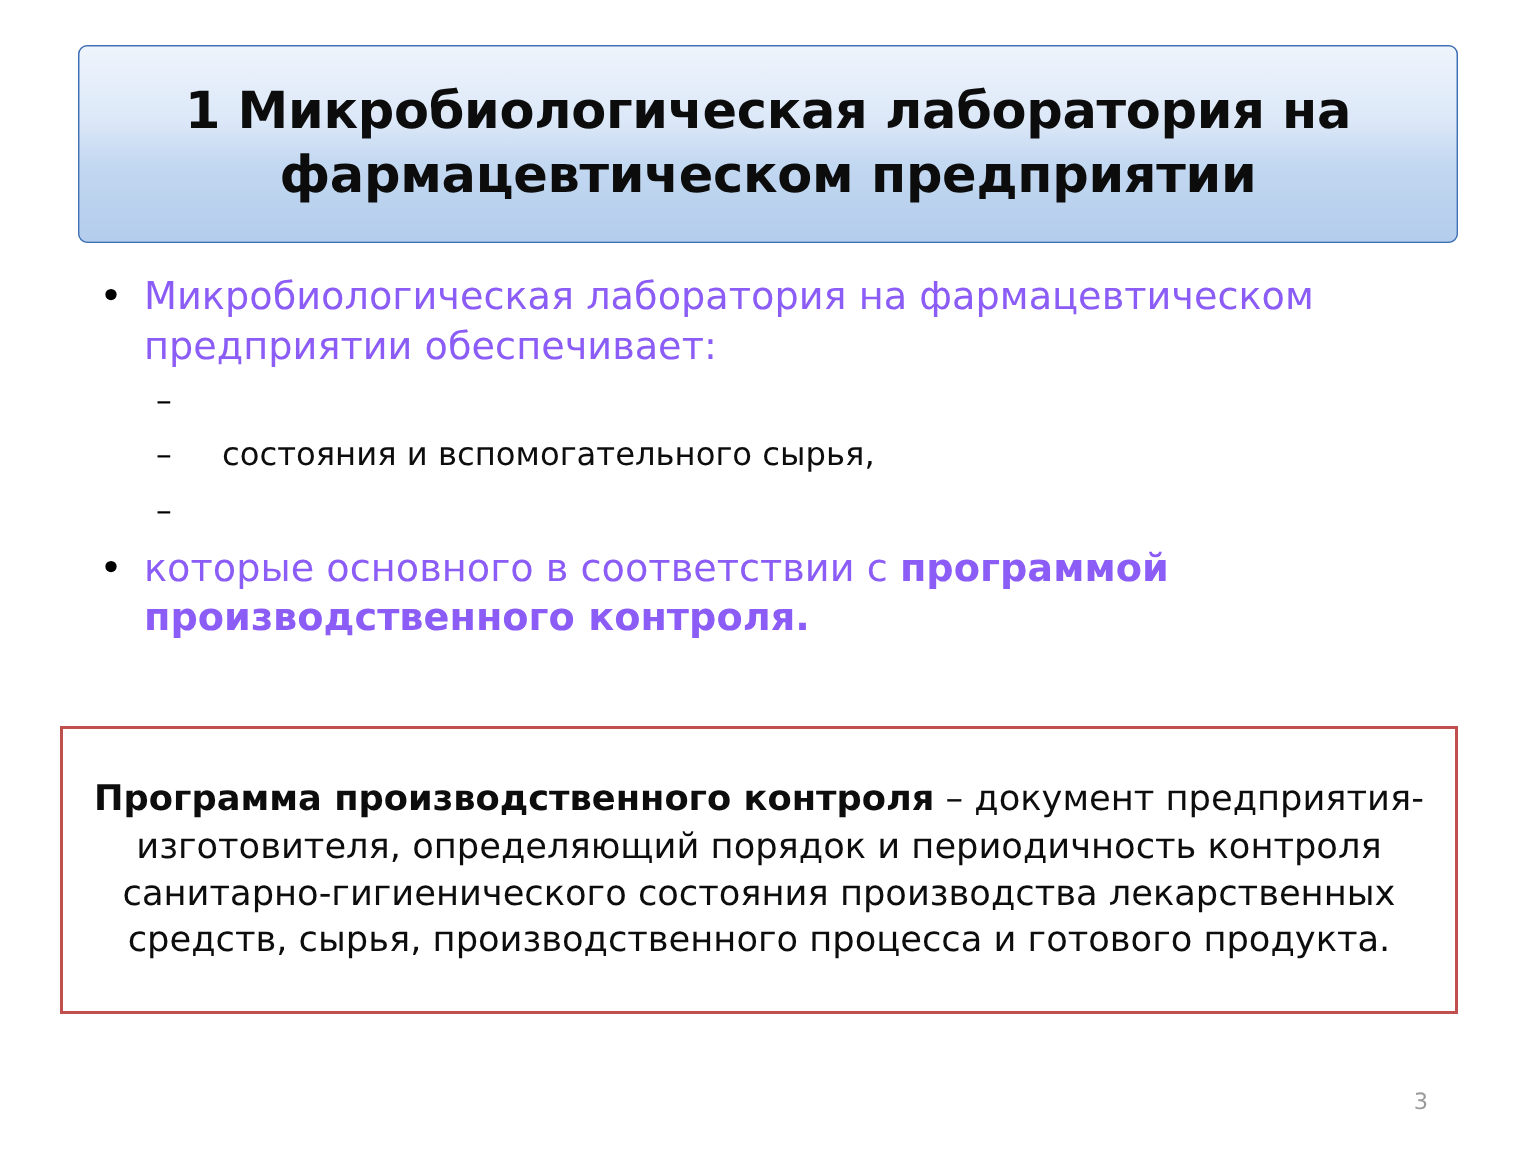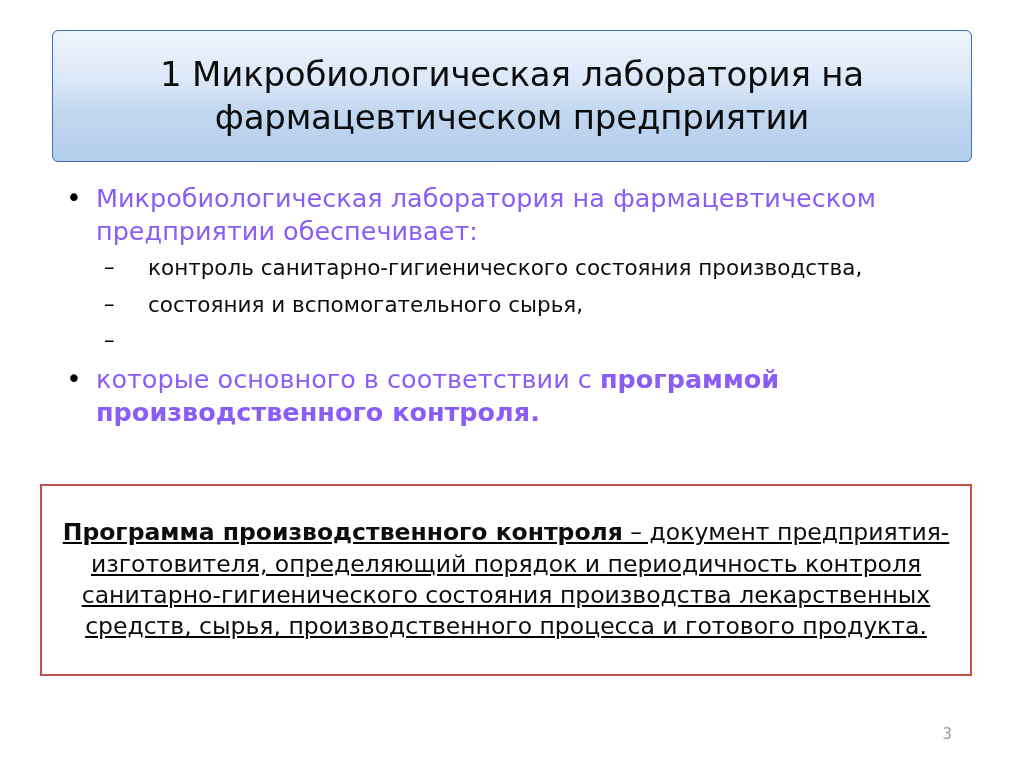--- a/index.html
+++ b/index.html
@@ -34,21 +34,21 @@
     border-radius: 6px;
     background: linear-gradient(to bottom, #eef4fc 0%, #dce8f8 38%, #c3d8f1 60%, #b3cdec 100%);
     display: flex;
     align-items: center;
     justify-content: center;
     padding: 4px 26px;
   }
   .title-text {
     font-size: 34px;
     line-height: 1.26;
-    font-weight: normal;
+    font-weight: bold;
     color: #0c0c0c;
     text-align: center;
     letter-spacing: -0.2px;
   }
 
   
   .body {
     position: absolute;
     left: 52px;
     top: 182px;
@@ -108,21 +108,20 @@
     top: 484px;
     width: 932px;
     height: 192px;
     box-sizing: border-box;
     border: 2px solid #c0504d;
     background: #ffffff;
     display: flex;
     align-items: center;
     justify-content: center;
     padding: 6px 18px;
-    text-decoration: underline;
   }
   .definition-text {
     font-size: 23.5px;
     line-height: 1.34;
     text-align: center;
     color: #0d0d0d;
   }
 
   
   .page-number {
@@ -145,21 +144,20 @@
   <div class="body">
 
     <div class="bullet-l1">
       <span class="marker">•</span>
       <span class="content">Микробиологическая лаборатория на фармацевтическом предприятии обеспечивает:</span>
     </div>
 
     <div class="sub-list">
       <div class="bullet-l2">
         <span class="marker">–</span>
-        <span class="content">контроль санитарно-гигиенического состояния производства,</span>
       </div>
       <div class="bullet-l2">
         <span class="marker">–</span>
         <span class="content">состояния и вспомогательного сырья,</span>
       </div>
       <div class="bullet-l2">
         <span class="marker">–</span>
       </div>
     </div>
 

